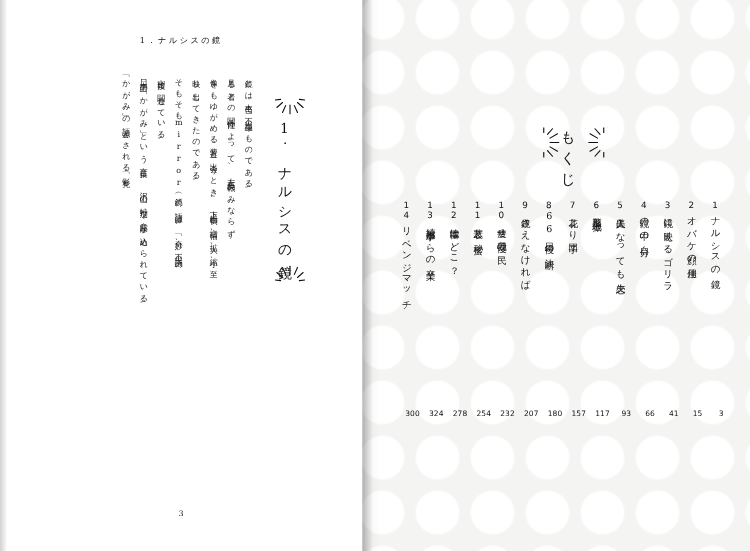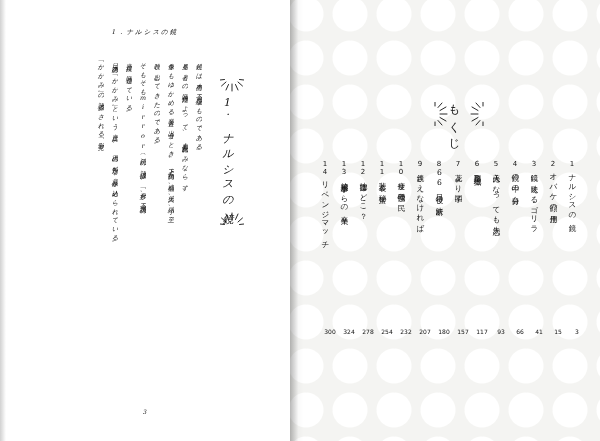--- a/index.html
+++ b/index.html
@@ -19,21 +19,20 @@
     height: 441px;
     display: flex;
   }
   
   .page-left {
     position: relative;
     width: 290px;
     height: 441px;
     background: #ffffff;
     overflow: hidden;
-    font-style: italic;
   }
   .page-right {
     position: relative;
     width: 310px;
     height: 441px;
     background: #f4f4f2;
     overflow: hidden;
   }
   
   .dots {

